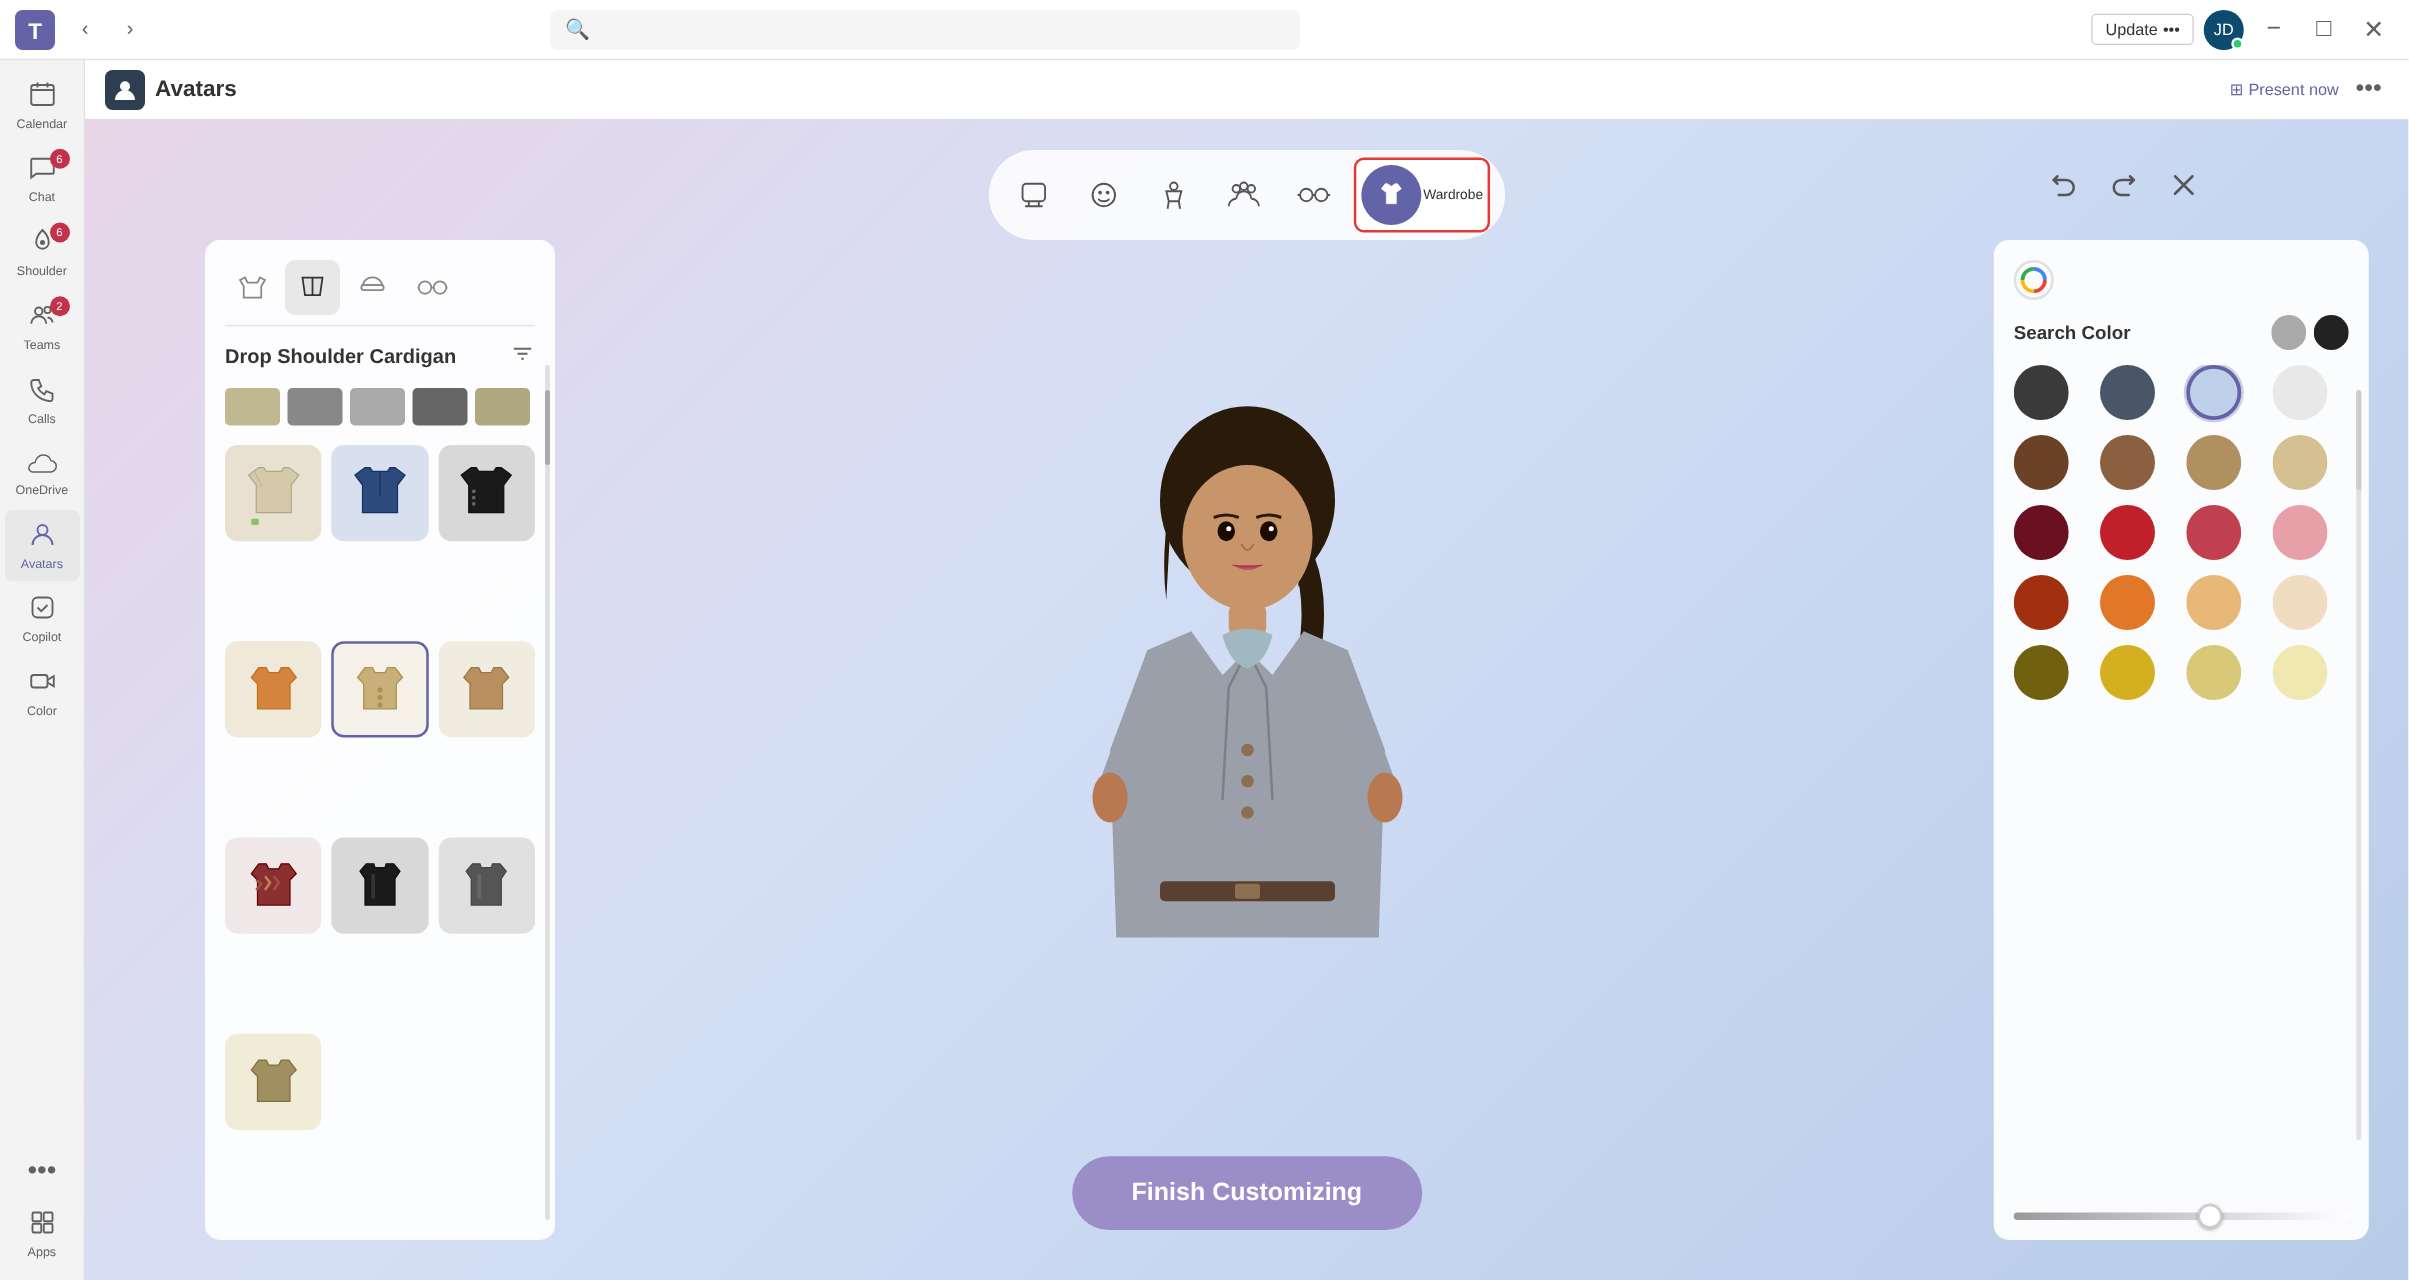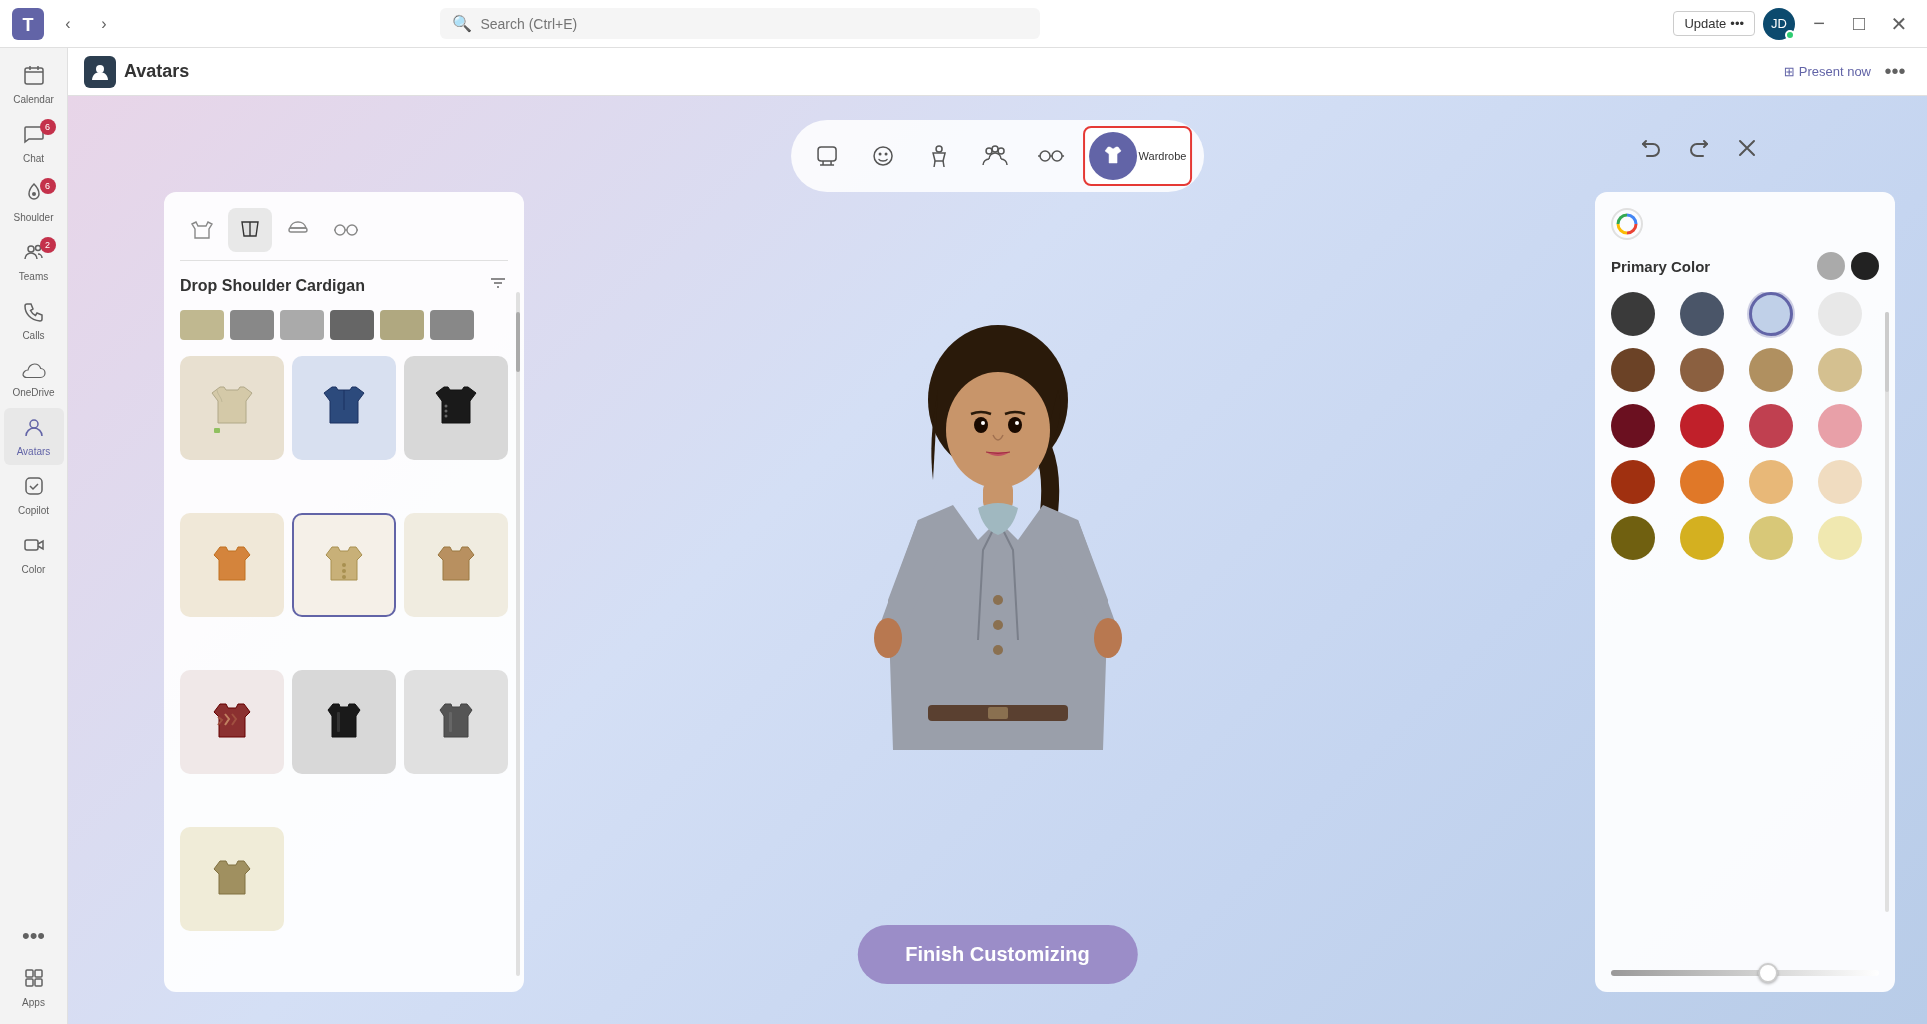--- a/index.html
+++ b/index.html
@@ -185,21 +185,21 @@
       padding: 18px 48px;
       font-size: 20px;
       font-weight: 600;
       cursor: pointer;
       white-space: nowrap;
       text-align: right;
     }
 
     
     .wardrobe-panel {
-      width: 360px;
+      width: 280px;
       background: rgba(255,255,255,0.92);
       border-radius: 12px;
       margin: 16px;
       padding: 16px;
       display: flex;
       flex-direction: column;
       gap: 12px;
       overflow: hidden;
       flex-shrink: 0;
       position: absolute;
@@ -401,21 +401,20 @@
       <rect width="32" height="32" rx="6" fill="#6264a7"></rect>
       <text x="16" y="23" text-anchor="middle" fill="white" font-size="18" font-weight="bold">T</text>
     </svg>
   </div>
   <div class="titlebar-nav">
     <button>‹</button>
     <button>›</button>
   </div>
   <div class="titlebar-search">
     <span>🔍</span>
-    <input type="text" placeholder="Search (Ctrl+E)" style="">
   </div>
   <div class="titlebar-right">
     <button class="update-btn">
       <span>Update</span>
       <span>•••</span>
     </button>
     <div class="avatar-icon">
       <span>JD</span>
       <div class="avatar-status"></div>
     </div>
@@ -825,21 +824,21 @@
               <circle cx="11" cy="11" r="9" fill="none" stroke="#e0e0e0" stroke-width="1"></circle>
               <path d="M11 2 A9 9 0 0 1 20 11" stroke="#4285F4" stroke-width="3" fill="none"></path>
               <path d="M20 11 A9 9 0 0 1 11 20" stroke="#EA4335" stroke-width="3" fill="none"></path>
               <path d="M11 20 A9 9 0 0 1 2 11" stroke="#FBBC05" stroke-width="3" fill="none"></path>
               <path d="M2 11 A9 9 0 0 1 11 2" stroke="#34A853" stroke-width="3" fill="none"></path>
             </svg>
           </div>
         </div>
 
         <div class="primary-color-row">
-          <span class="primary-color-label">Primary Color</span>
+          <span class="primary-color-label">Search Color</span>
           <div class="primary-swatches">
             <div class="primary-swatch" style="background:#aaaaaa"></div>
             <div class="primary-swatch" style="background:#222222"></div>
           </div>
         </div>
 
         <div class="color-scroll-area">
 
           <div class="color-grid">
             <div class="color-swatch" style="background:#3a3a3a"></div>

